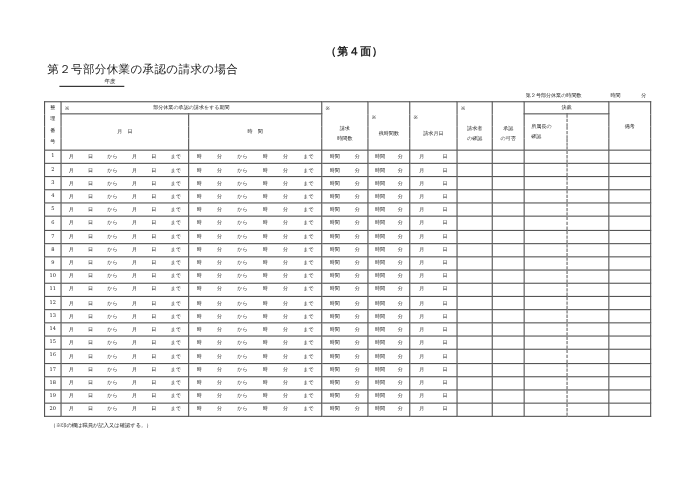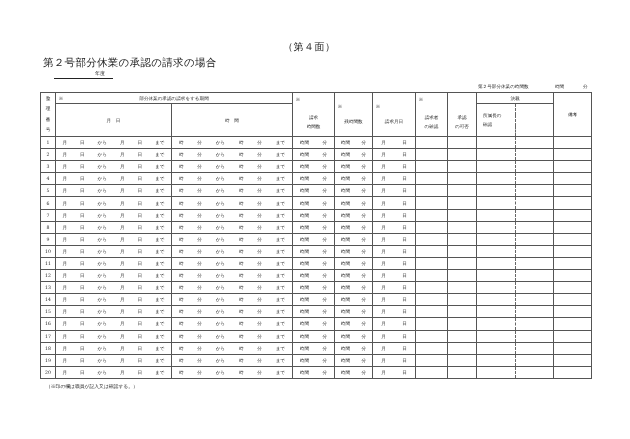--- a/index.html
+++ b/index.html
@@ -1,19 +1,19 @@
 <!DOCTYPE html>
 <html><head>
 <meta charset="utf-8">
 <style>
   html, body { margin:0; padding:0; background:#ffffff; }
   body { width:630px; height:439px; position:relative; overflow:hidden;
          font-family:"DejaVu Serif","Liberation Serif",serif; color:#222; }
   .abs { position:absolute; }
-  .page-label { left:283px; top:40px; font-size:10px; letter-spacing:0.5px; }
+  .page-label { left:296px; top:40px; font-size:10px; letter-spacing:0.5px;font-weight:bold; }
   .title { left:43px; top:56px; font-size:10.5px; letter-spacing:0.3px; }
   .year { left:95px; top:70px; font-size:5px; }
   .year-line { left:54px; top:78px; width:59px; height:0; border-top:1.2px solid #222; }
   .hours-label { left:478px; top:84px; font-size:4.6px; }
   .hours-h { left:555px; top:84px; font-size:4.6px; }
   .hours-m { left:583px; top:84px; font-size:4.6px; }
   .footnote { left:46px; top:383px; font-size:4.8px; }
 
   table.form { position:absolute; left:40px; top:92px; border-collapse:collapse;
                table-layout:fixed; width:551px; font-size:4.6px; }

